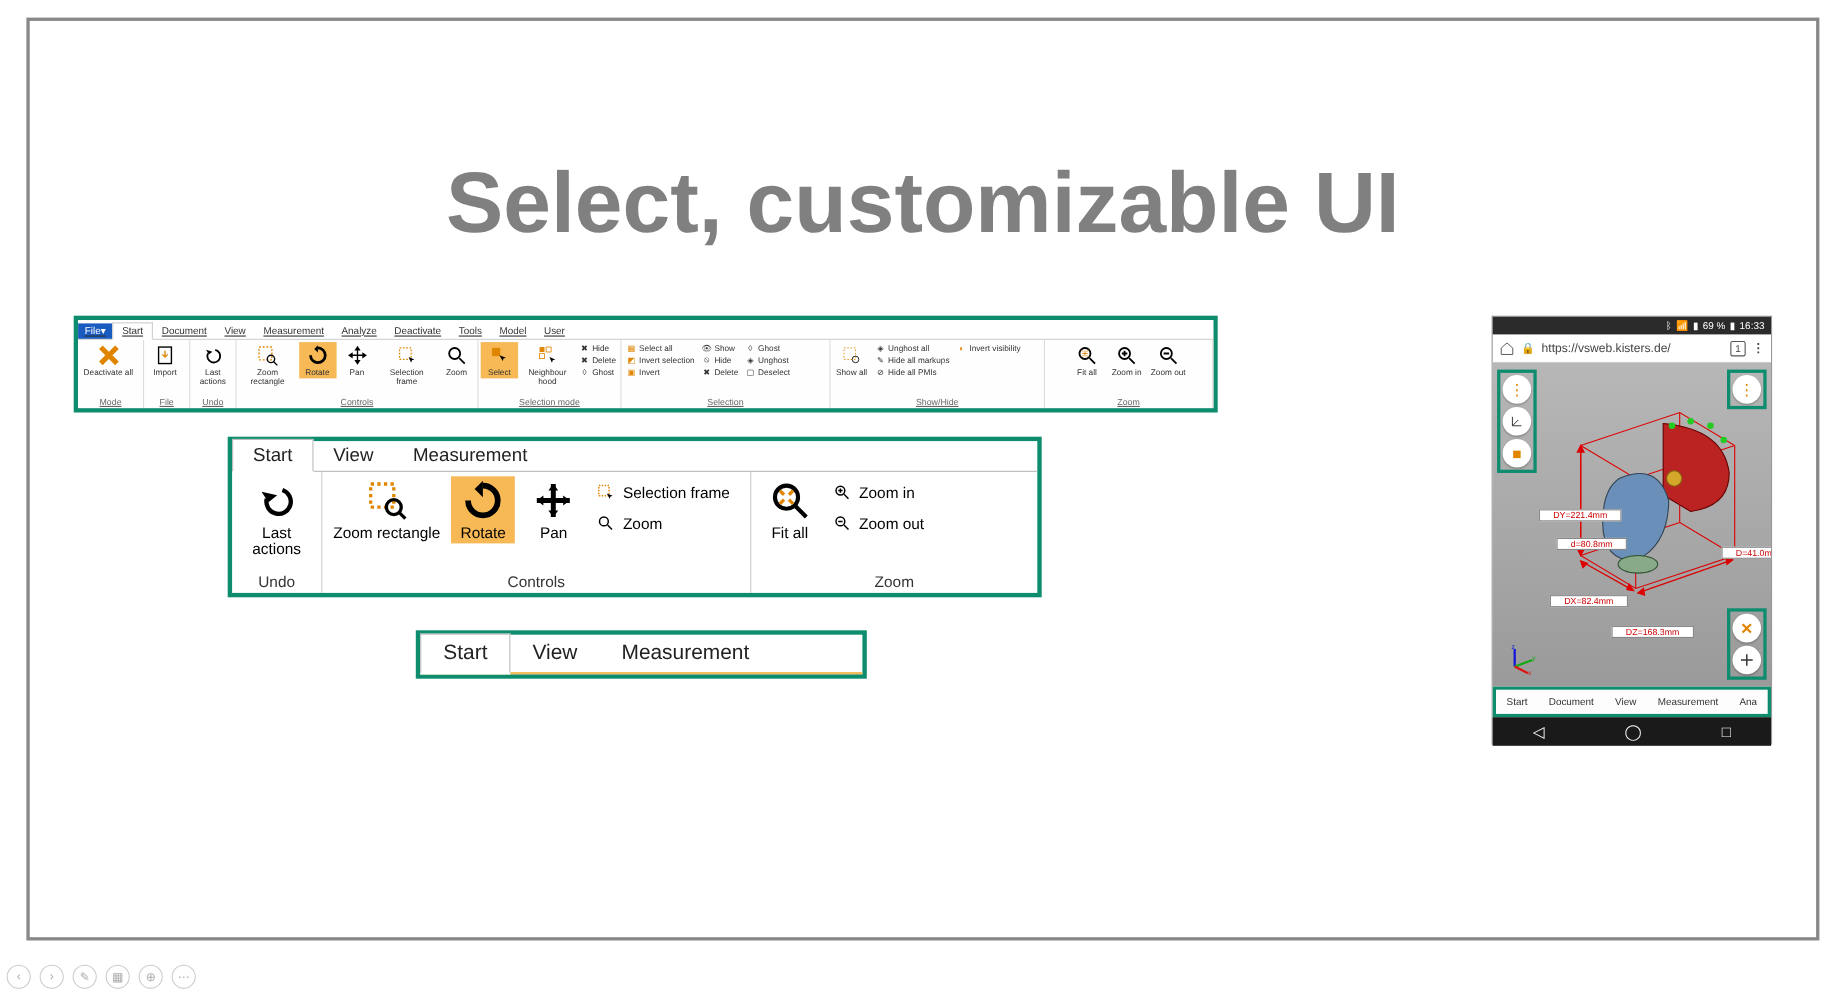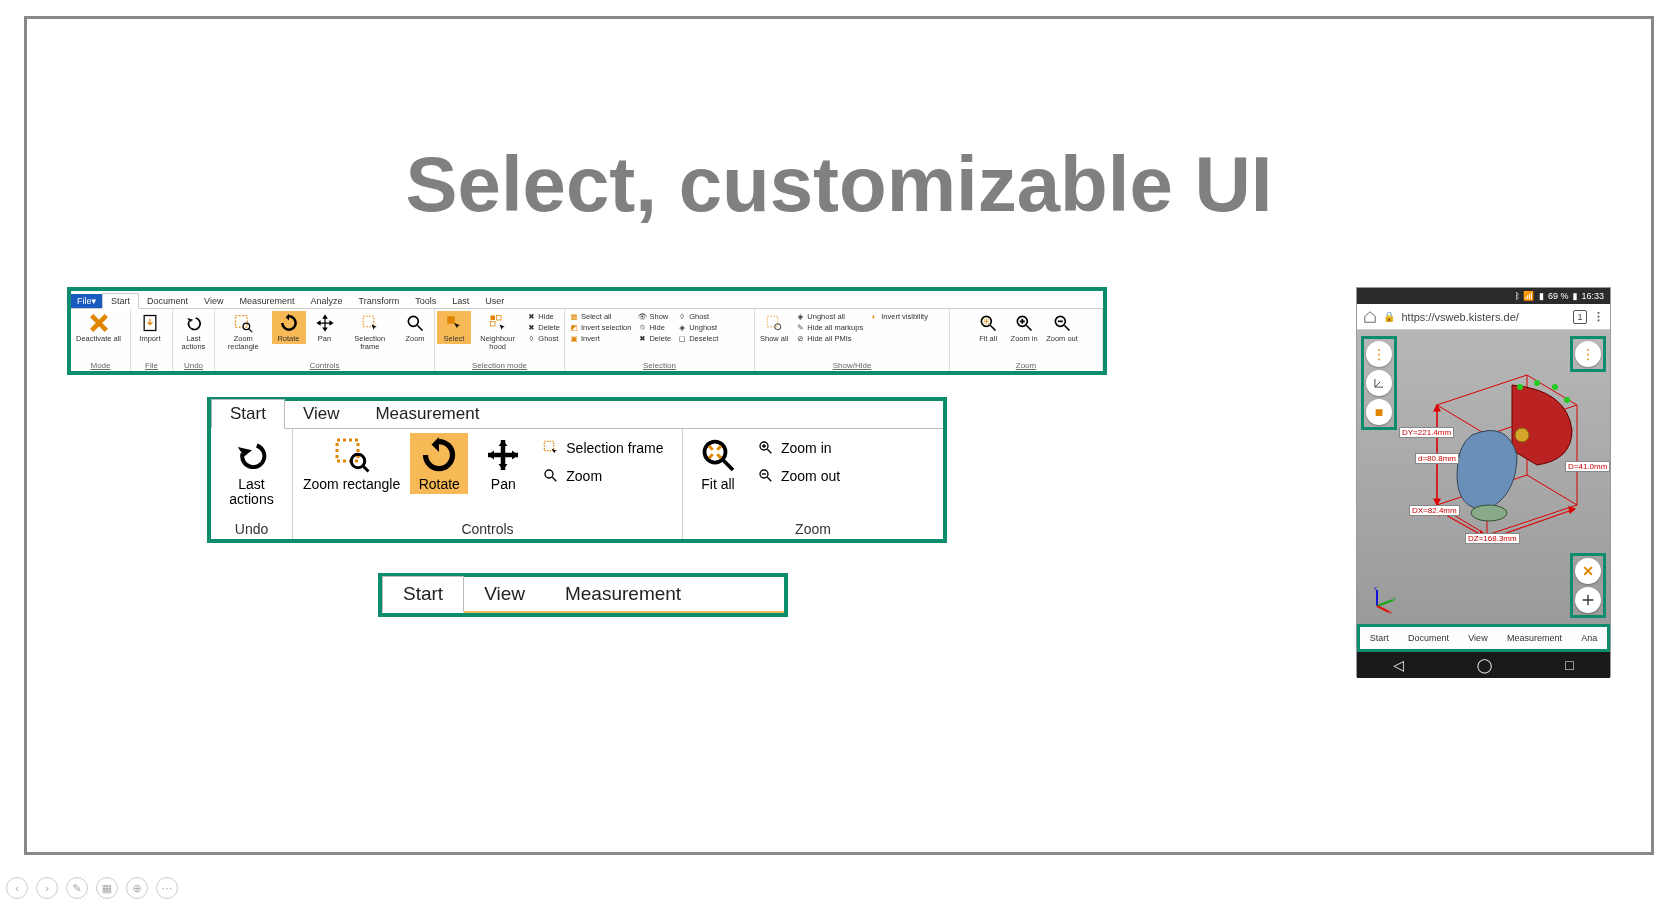--- a/index.html
+++ b/index.html
@@ -35,20 +35,21 @@
     font-size: 9px;
     color: #333;
   }
   .ribbon1 .tabs {
     display: flex;
     align-items: flex-end;
     height: 18px;
     background: #fff;
     border-bottom: 1px solid #ccc;
     font-size: 9px;
+    text-decoration: underline;
   }
   .ribbon1 .file-tab {
     background: #1a5bbf;
     color: #fff;
     padding: 2px 6px;
     font-size: 9px;
   }
   .ribbon1 .tab {
     padding: 2px 8px;
     color: #333;
@@ -181,22 +182,22 @@
   .mobile .navbar {
     height:26px; background:#1a1a1a; display:flex; justify-content:space-around; align-items:center;
   }
   .mobile .navbar span { color:#eee; font-size:14px;}
 
   
   .model-body {
     position:absolute; left:60px; top:35px; width:170px; height:180px;
   }
   .meas-label {
-    position:absolute; background:#fff; border:1px solid #888; font-size:8px; padding:0 2px;
-    white-space:nowrap; color:#c00;
+    position:absolute; background:#fff; border:1px solid #888; font-size:8px; padding:0 12px;
+    white-space:nowrap; color:#c00;margin-top:36px;
   }
   .axis-gizmo {
     position:absolute; left:12px; bottom:10px; width:28px;height:28px;
   }
 
   
   .footer-ctrl {
     position:absolute; left:6px; bottom:6px;
     display:flex; gap:8px;
   }
@@ -214,23 +215,23 @@
   <div class="title">Select, customizable UI</div>
 
   <div class="ribbon1">
     <div class="tabs">
       <div class="file-tab">File▾</div>
       <div class="tab active">Start</div>
       <div class="tab">Document</div>
       <div class="tab">View</div>
       <div class="tab">Measurement</div>
       <div class="tab">Analyze</div>
-      <div class="tab">Transform</div>
+      <div class="tab">Deactivate</div>
       <div class="tab">Tools</div>
-      <div class="tab">Last</div>
+      <div class="tab">Model</div>
       <div class="tab">User</div>
     </div>
     <div class="groups">
 
       <div class="grp" style="width:60px">
         <div class="grp-body">
           <div class="rb-btn">
             <span class="ic">
               <svg viewBox="0 0 24 24" width="22" height="22">
                   <path d="M4 4 L20 20 M20 4 L4 20" stroke="#e08500" stroke-width="5" fill="none"></path>

